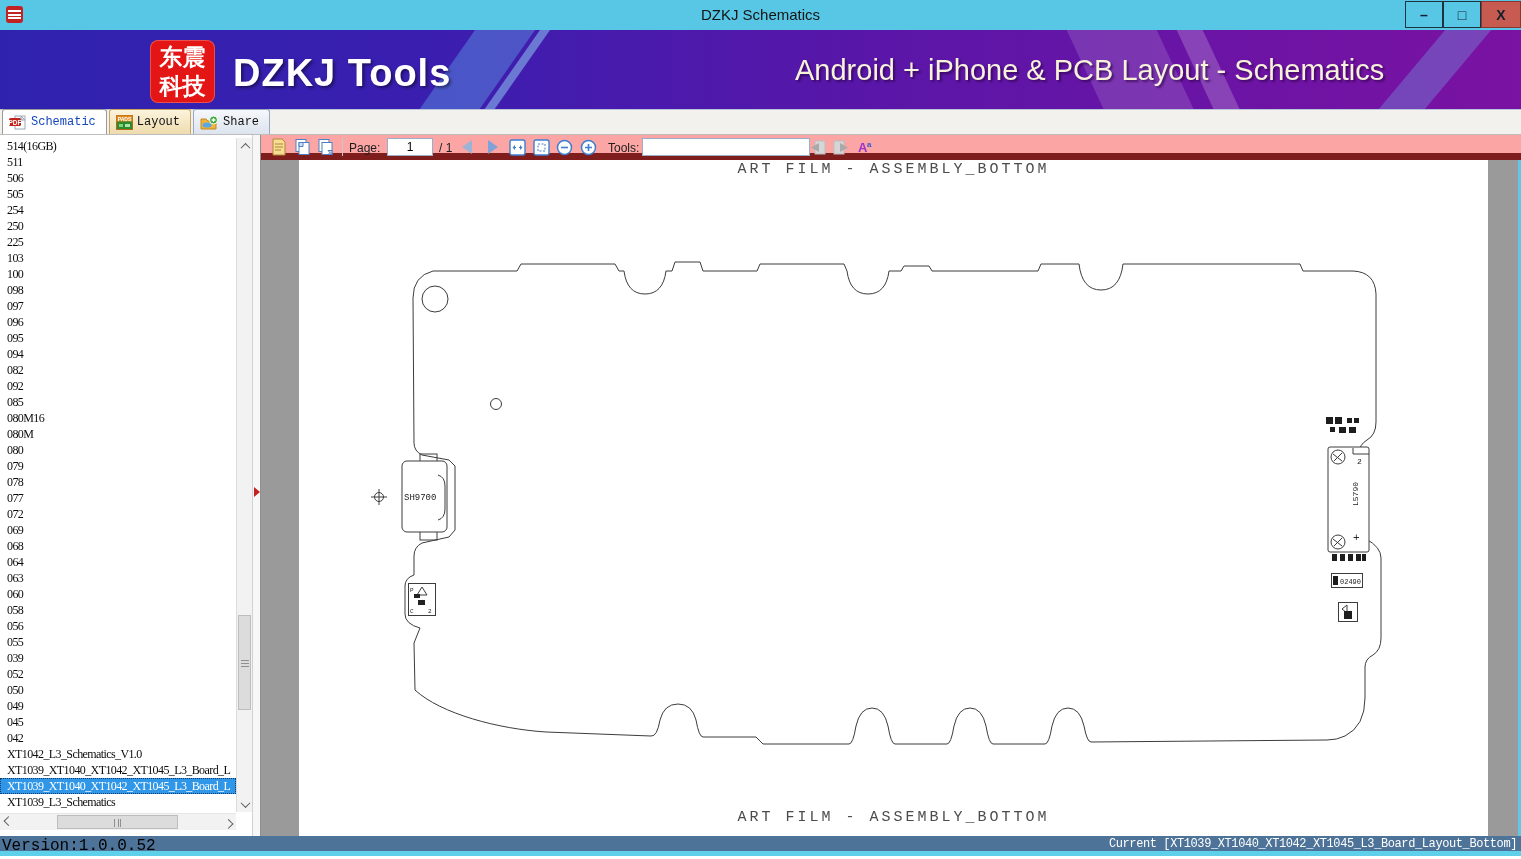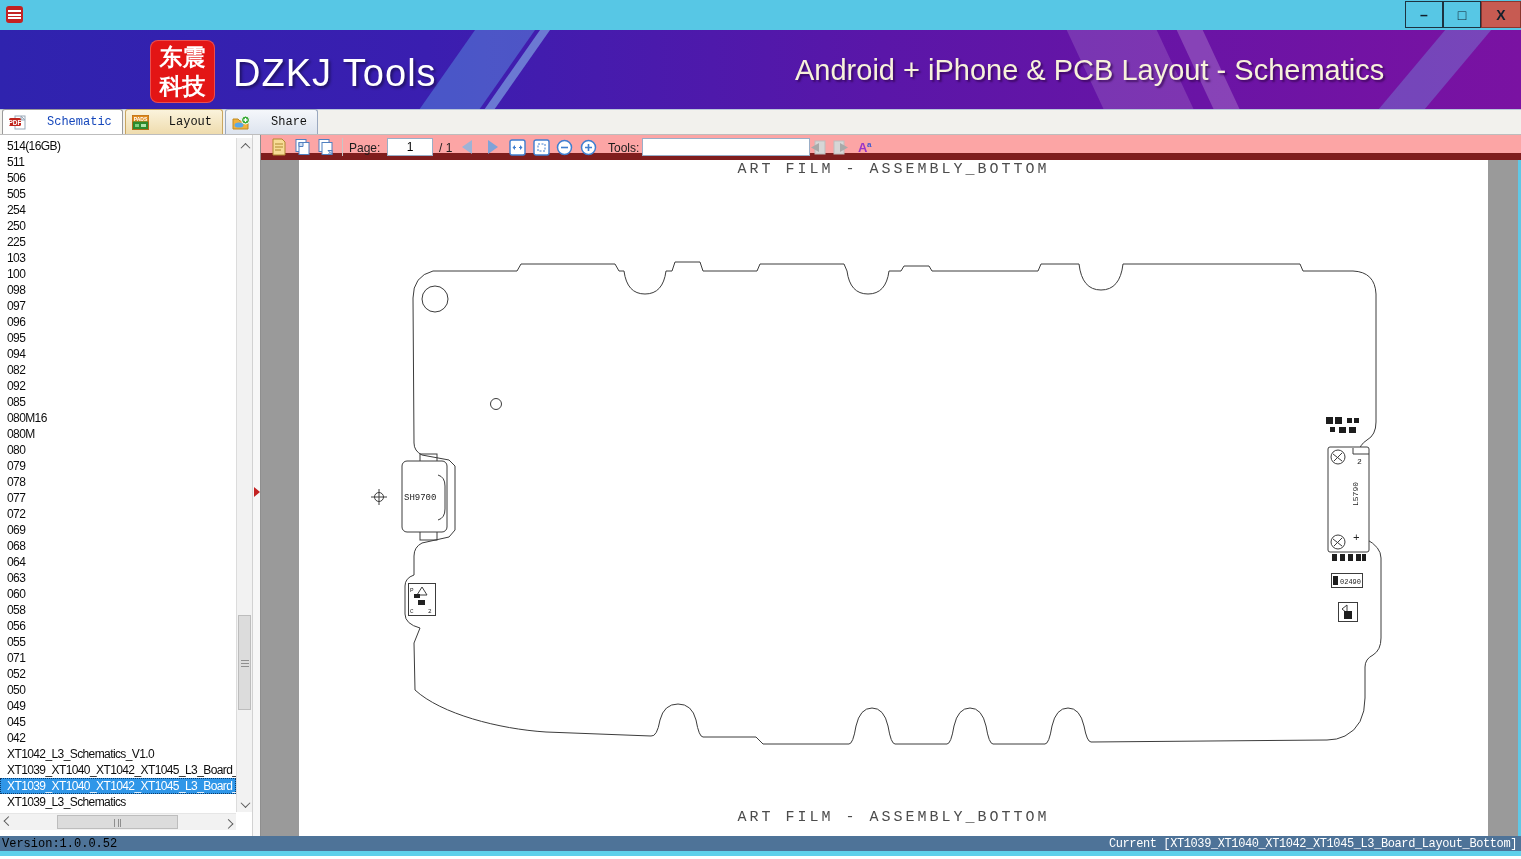--- a/index.html
+++ b/index.html
@@ -22,49 +22,49 @@
     background:linear-gradient(90deg,#2f23ae 0%,#3a1eb0 28%,#5a16a8 58%,#7a12a2 100%);padding-left:28px; }
   .beam{ position:absolute; pointer-events:none; }
   .beam.b1{ left:440px; top:-20px; width:60px; height:140px; background:rgba(110,220,255,.30); transform:skewX(-35deg); }
   .beam.b2{ left:505px; top:-20px; width:10px; height:140px; background:rgba(160,235,255,.45); transform:skewX(-35deg); }
   .beam.b3{ left:1090px; top:-20px; width:90px; height:140px; background:rgba(255,255,255,.14); transform:skewX(25deg); }
   .beam.b4{ left:1200px; top:-20px; width:26px; height:140px; background:rgba(255,255,255,.20); transform:skewX(25deg); }
   .beam.b5{ left:1420px; top:-30px; width:46px; height:120px; background:rgba(120,225,255,.25); transform:skewX(-40deg); }
   .logo-badge{ position:absolute; left:150px; top:10px; width:65px; height:63px; background:#e31515; border-radius:8px;
     color:#fff; font-family:"DejaVu Sans",sans-serif; font-weight:bold; font-size:23px; line-height:29px; text-align:center; padding-top:3px;
     box-shadow:0 0 0 1px rgba(255,255,255,.25) inset; }
-  .product-name{ position:absolute; left:233px; top:22px; font-size:38px; font-weight:normal; color:#fff;
+  .product-name{ position:absolute; left:233px; top:22px; font-size:38px; font-weight:bold; color:#fff;
     text-shadow:2px 2px 3px rgba(0,0,0,.45); letter-spacing:1px; }
   .tagline{ position:absolute; left:795px; top:24px; font-size:29px; color:#f7f2da;
     text-shadow:2px 2px 2px rgba(40,0,60,.6); }
 
   
   .tabrow{ position:relative; height:25px; background:#f2f1ed; border-bottom:1px solid #bdbdbd; display:flex; align-items:flex-end; }
-  .app-tab{ height:25px; display:flex; align-items:center; gap:20px; padding:0 10px 0 6px; margin-left:2px;
+  .app-tab{ height:25px; display:flex; align-items:center; gap:4px; padding:0 10px 0 6px; margin-left:2px;
     border:1px solid #ad9d7e; border-bottom:none; border-radius:3px 3px 0 0; font-family:"Liberation Mono","DejaVu Sans Mono",monospace;
     font-size:12px; color:#111; }
   .app-tab.active{ background:#fff; border-color:#9a9a9a; color:#1446bb; }
   .app-tab.tan{ background:linear-gradient(#fbf3dc,#efdcae); border-color:#c9a660; }
   .app-tab.gray{ background:linear-gradient(#f5f7fb,#dde4ef); border-color:#9aa8bf; }
   .doc-tabs{ display:flex; align-items:flex-end; margin-left:12px; }
   .doc-tab{ position:relative; height:24px; display:flex; align-items:center; padding:0 20px;
     font-family:"Liberation Mono","DejaVu Sans Mono",monospace; font-size:11px; letter-spacing:-0.4px; color:#111;
     background:linear-gradient(#fdfdfd,#efefef); clip-path:polygon(14px 0, 100% 0, calc(100% - 14px) 100%, 0 100%);
     border-top:1px solid #a8a8a8; margin-right:-8px; }
   .doc-tab.active{ background:#fff; color:#22365e; }
   .doc-tab .close-box{ width:13px; height:13px; margin-left:6px; background:#bdbdbd; border:1px solid #979797; border-radius:2px;
     font-size:9px; line-height:11px; text-align:center; color:#5a5a5a; font-family:"Liberation Sans",sans-serif; }
 
   
   .content{ display:flex; height:701px; }
 
   
   .sidebar{ position:relative; width:261px; background:#fff; border-right:1px solid #8f8f8f; flex:none; }
   .sidebar-list{ position:absolute; left:0; top:0; width:236px; height:678px; overflow:hidden; padding-top:3px; }
-  .list-item{ height:16px; line-height:16px; padding-left:7px; font-family:Liberation Sans, sans-serif;
+  .list-item{ height:16px; line-height:16px; padding-left:7px; font-family:Liberation Serif, serif;
     font-size:12px; letter-spacing:-0.6px; color:#0c0c0c; white-space:nowrap; overflow:hidden; }
   .list-item.selected{ background:#2f96e8; color:#fff; outline:1px dotted #0a3a6a; outline-offset:-1px; }
   .vscroll{ position:absolute; left:236px; top:3px; width:16px; height:674px; background:#f2f2f2; border-left:1px solid #dcdcdc; }
   .hscroll{ position:absolute; left:0px; bottom:6px; width:236px; height:17px; background:#f2f2f2; border-top:1px solid #e6e6e6; }
   .sb-btn{ position:absolute; width:16px; height:16px; background:#f2f2f2; display:flex; align-items:center; justify-content:center; }
   .chev{ width:7px; height:7px; border-left:1px solid #5a5a5a; border-top:1px solid #5a5a5a; }
   .chev.up{ transform:rotate(45deg) translate(1px,1px); }
   .chev.down{ transform:rotate(225deg) translate(1px,1px); }
   .chev.left{ transform:rotate(-45deg) translate(1px,-1px); }
   .chev.right{ transform:rotate(135deg) translate(1px,-1px); }
@@ -93,35 +93,36 @@
   .viewer{ position:relative; flex:1; background:#9a9a9a; overflow:hidden; }
   .page{ position:absolute; left:38px; top:0; width:1189px; bottom:0; background:#fff; }
   .art-text{ position:absolute; left:0; right:0; text-align:center; font-family:"Liberation Mono","DejaVu Sans Mono",monospace;
     font-size:15px; letter-spacing:3px; color:#4c4c4c; }
   .art-text.top{ top:1px; } .art-text.bottom{ bottom:10px; }
   .board-svg{ position:absolute; left:0; top:0; }
   .edge-strip{ position:absolute; right:0; top:0; bottom:0; width:3px; background:#5fc8e6; }
 
   
   .statusbar{ position:relative; height:20px; background:#4e7398; font-family:"Liberation Mono","DejaVu Sans Mono",monospace; }
-  .statusbar .version{ position:absolute; left:2px; top:1px; font-size:12px; color:#000; }
+  .statusbar .version{ position:absolute; left:2px; top:1px; font-size:16px; color:#000; }
   .statusbar .current{ position:absolute; right:4px; top:1px; font-size:12px; color:#fff; letter-spacing:-0.4px; }
   .statusbar .strip{ position:absolute; left:0; right:0; bottom:0; height:5px; background:#5fd0ea; }
 </style>
 </head>
 <body>
 
 <div class="window">
 
   <div class="titlebar">
     <div class="app-icon">
         <i></i>
         <i></i>
         <i></i>
       </div>
+    <div class="title">DZKJ Schematics</div>
     <div class="win-controls">
       <div class="win-btn">–</div>
       <div class="win-btn">□</div>
       <div class="win-btn close">X</div>
     </div>
   </div>
 
   <div class="banner">
     <div class="beam b1"></div>
     <div class="beam b2"></div>
@@ -196,21 +197,21 @@
           <div class="list-item">077</div>
           <div class="list-item">072</div>
           <div class="list-item">069</div>
           <div class="list-item">068</div>
           <div class="list-item">064</div>
           <div class="list-item">063</div>
           <div class="list-item">060</div>
           <div class="list-item">058</div>
           <div class="list-item">056</div>
           <div class="list-item">055</div>
-          <div class="list-item">071</div>
+          <div class="list-item">039</div>
           <div class="list-item">052</div>
           <div class="list-item">050</div>
           <div class="list-item">049</div>
           <div class="list-item">045</div>
           <div class="list-item">042</div>
           <div class="list-item">XT1042_L3_Schematics_V1.0</div>
           <div class="list-item">XT1039_XT1040_XT1042_XT1045_L3_Board_L</div>
           <div class="list-item selected">XT1039_XT1040_XT1042_XT1045_L3_Board_L</div>
           <div class="list-item">XT1039_L3_Schematics</div>
         </div>

